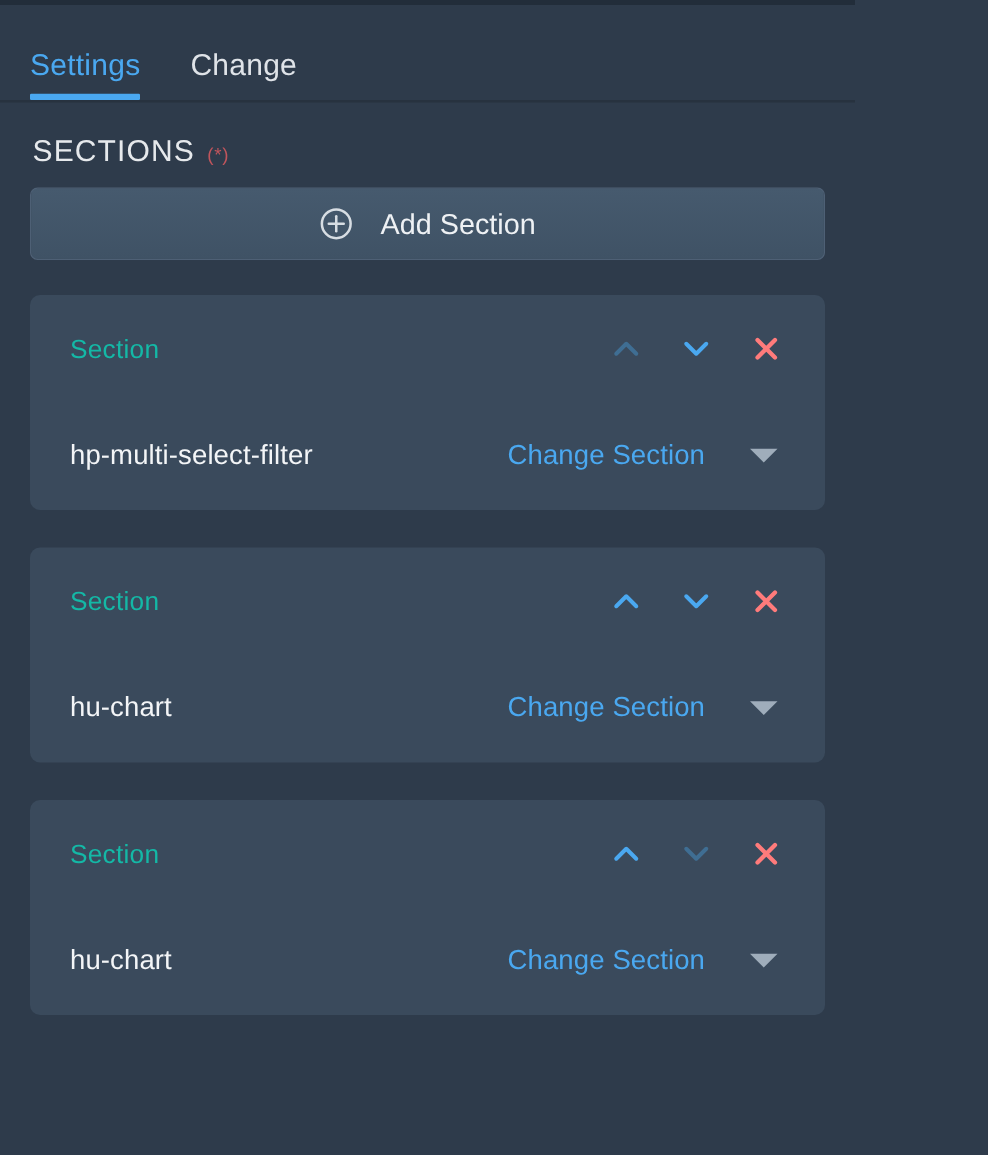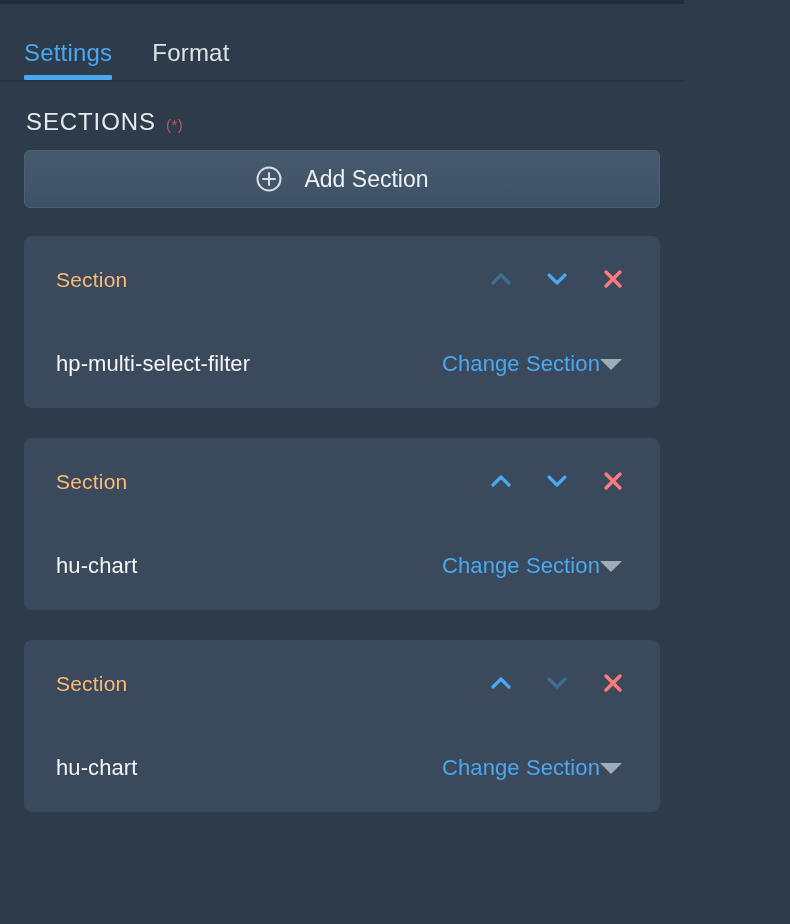--- a/index.html
+++ b/index.html
@@ -140,21 +140,21 @@
 
   .card-head {
     display: flex;
     align-items: center;
     justify-content: space-between;
     min-height: 44px;
   }
 
   .card-head-title {
     font-size: 21px;
-    color: #fdba74;
+    color: #14b8a6;
     font-weight: 400;
     letter-spacing: 0.2px;
   }
 
   .card-actions {
     display: flex;
     align-items: center;
     gap: 22px;
   }
 
@@ -183,20 +183,21 @@
   .card-value {
     font-size: 22px;
     color: #f3f5f7;
     font-weight: 400;
     letter-spacing: 0.1px;
   }
 
   .change-group {
     display: flex;
     align-items: center;
+    gap: 36px;
     margin-right: 8px;
   }
 
   .change-link {
     font-size: 22px;
     color: #4aa8f0;
     cursor: pointer;
     text-decoration: none;
     letter-spacing: 0.1px;
     background: none;
@@ -220,21 +221,21 @@
 
 <div class="app">
 
   <div class="top-edge"></div>
 
   <div class="tab-bar">
     <button class="tab active">
       <span>Settings</span>
     </button>
     <button class="tab">
-      <span>Format</span>
+      <span>Change</span>
     </button>
   </div>
 
   <div class="content">
 
     <div class="sections-label-row">
       <span class="sections-label">SECTIONS</span>
       <span class="required-mark">(*)</span>
     </div>
 

